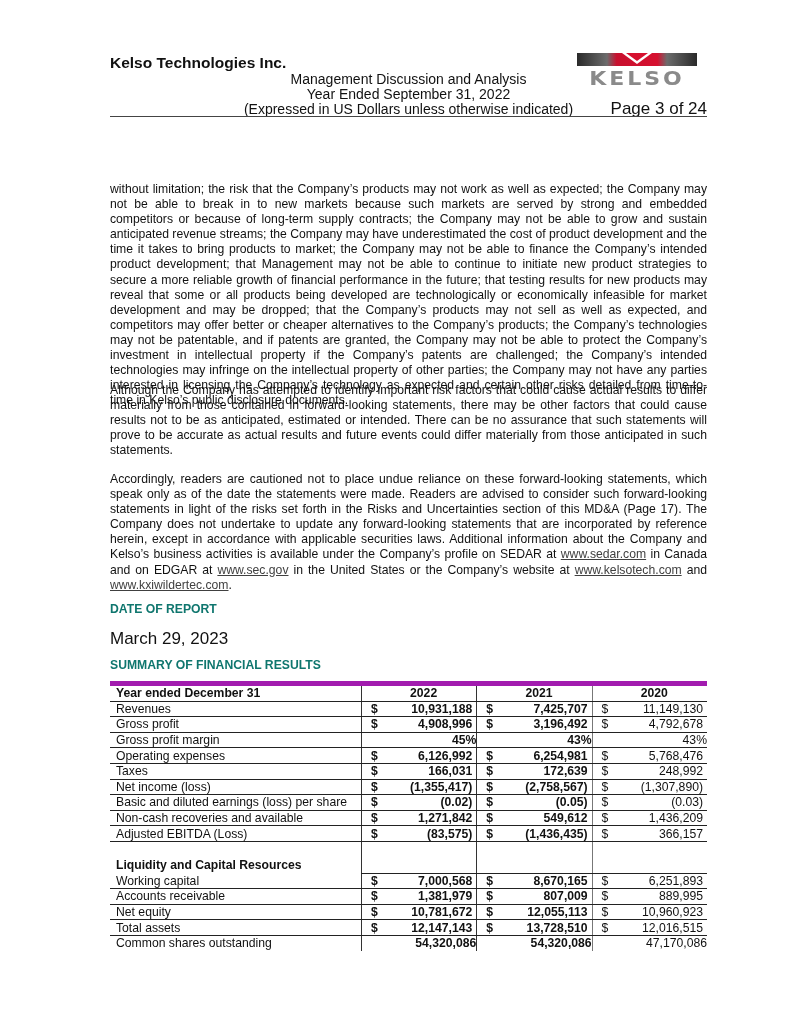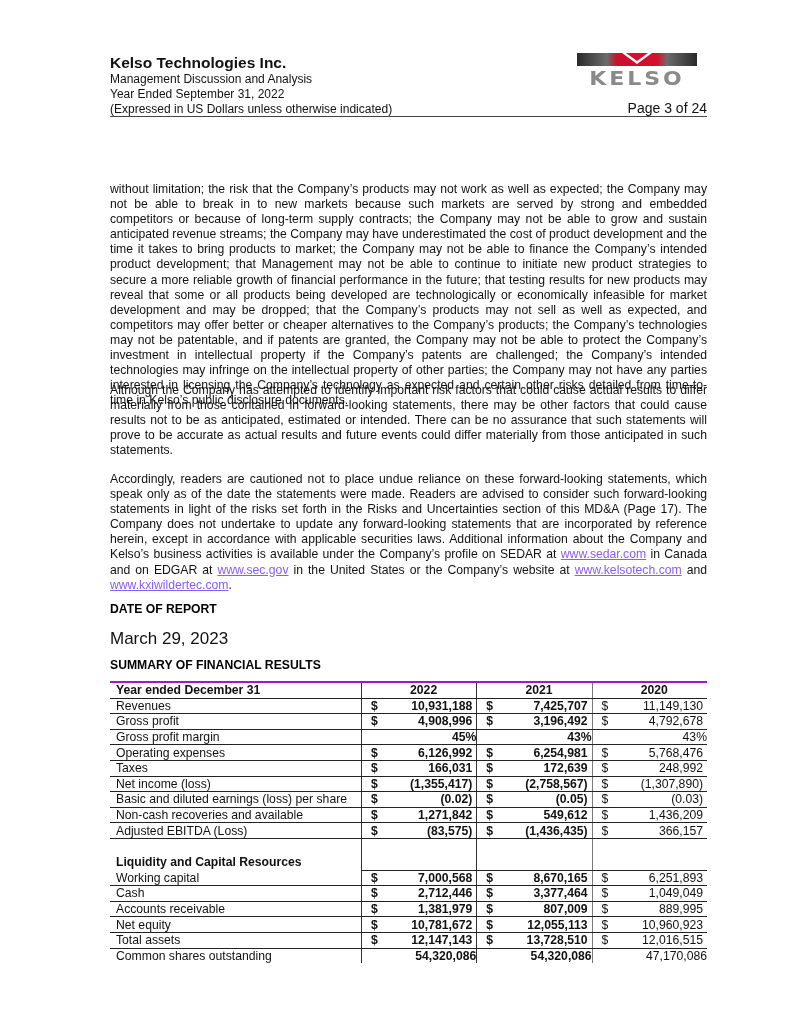--- a/index.html
+++ b/index.html
@@ -1,46 +1,46 @@
 <!DOCTYPE html>
 <html><head>
 <meta charset="utf-8">
 <style>
   html, body { margin:0; padding:0; background:#ffffff; }
   body { width:791px; height:1024px; position:relative; overflow:hidden;
          font-family:"Liberation Sans", sans-serif; color:#111; }
   .header { position:absolute; left:110px; top:54px; width:597px; }
   .h-company { font-size:15.5px; font-weight:bold; line-height:18px; }
-  .h-line { font-size:12px; line-height:15px; }
+  .h-line { font-size:14px; line-height:15px;text-align:center; }
   .h-rule { position:absolute; left:110px; top:116px; width:597px; height:1px; background:#444; }
-  .page-no { position:absolute; right:84px; top:101px; font-size:14px; line-height:15px; }
+  .page-no { position:absolute; right:84px; top:101px; font-size:17px; line-height:15px; }
   .logo { position:absolute; left:577px; top:53px; width:120px; height:38px; }
   .logo .bar { position:absolute; left:0; top:0; width:120px; height:13px;
                background:linear-gradient(90deg,#2a2a2a 0%,#6c6c6c 25%,#c8102e 33%,#d6102f 67%,#6c6c6c 75%,#2a2a2a 100%); }
   .logo .vee { position:absolute; left:45px; top:0; width:0; height:0;
                border-left:15px solid transparent; border-right:15px solid transparent; border-top:11px solid #ffffff; }
   .logo .vee-inner { position:absolute; left:49px; top:0; width:0; height:0;
                border-left:11px solid transparent; border-right:11px solid transparent; border-top:8px solid #d6102f; }
   .logo .word { position:absolute; left:0; top:14px; width:120px; text-align:center;
                 font-family:"DejaVu Sans", sans-serif; font-weight:bold; font-size:22px; letter-spacing:3px;
                 color:#8a8a8a; line-height:24px; transform:scaleY(0.85); }
   .body-text { position:absolute; left:110px; width:597px; font-size:12.2px; line-height:15.1px;
                text-align:justify; }
   .p1 { top:134px;margin-top:48px; }
   .p2 { top:383px; }
   .p3 { top:472px; }
-  a { color:#8b5cf6; text-decoration:underline; }
-  .heading { position:absolute; left:110px; font-size:12.2px; font-weight:bold; color:#000000; }
+  a { color:#404040; text-decoration:underline; }
+  .heading { position:absolute; left:110px; font-size:12.2px; font-weight:bold; color:#0f766e; }
   .date-h { top:602px; }
   .date-v { position:absolute; left:110px; top:629px; font-size:17px; }
   .sum-h { top:658px; }
   table.fin { position:absolute; left:110px; top:681px; width:597px; border-collapse:collapse;
               font-size:12.2px; line-height:14px; }
   table.fin td { padding:0 4px; height:14.6px; border-bottom:1px solid #222; white-space:nowrap; }
-  table.fin tr.top td { border-top:2px solid #a21caf; }
+  table.fin tr.top td { border-top:5px solid #a21caf; }
   table.fin td.lbl { width:244px; padding-left:6px; }
   table.fin td.cs { width:14px; border-left:1px solid #333; padding-left:9px; padding-right:0; }
   table.fin td.cv { text-align:right; width:92px; }
   table.fin td.c2020 { border-left:1px solid #777; }
   .b { font-weight:bold; }
   .hdr td { font-weight:bold; text-align:center; }
   tr.gap td { height:16px; border-bottom:none; }
   tr.gap td.lbl, tr.sec td.lbl { border-bottom:none; }
   tr.last td { border-bottom:none; }
 </style>
@@ -173,29 +173,20 @@
       <tr>
         <td class="lbl">Working capital</td>
         <td class="cs b">$</td>
         <td class="cv b">7,000,568</td>
         <td class="cs b">$</td>
         <td class="cv b">8,670,165</td>
         <td class="cs c2020">$</td>
         <td class="cv">6,251,893</td>
       </tr>
       <tr>
-        <td class="lbl">Cash</td>
-        <td class="cs b">$</td>
-        <td class="cv b">2,712,446</td>
-        <td class="cs b">$</td>
-        <td class="cv b">3,377,464</td>
-        <td class="cs c2020">$</td>
-        <td class="cv">1,049,049</td>
-      </tr>
-      <tr>
         <td class="lbl">Accounts receivable</td>
         <td class="cs b">$</td>
         <td class="cv b">1,381,979</td>
         <td class="cs b">$</td>
         <td class="cv b">807,009</td>
         <td class="cs c2020">$</td>
         <td class="cv">889,995</td>
       </tr>
       <tr>
         <td class="lbl">Net equity</td>

